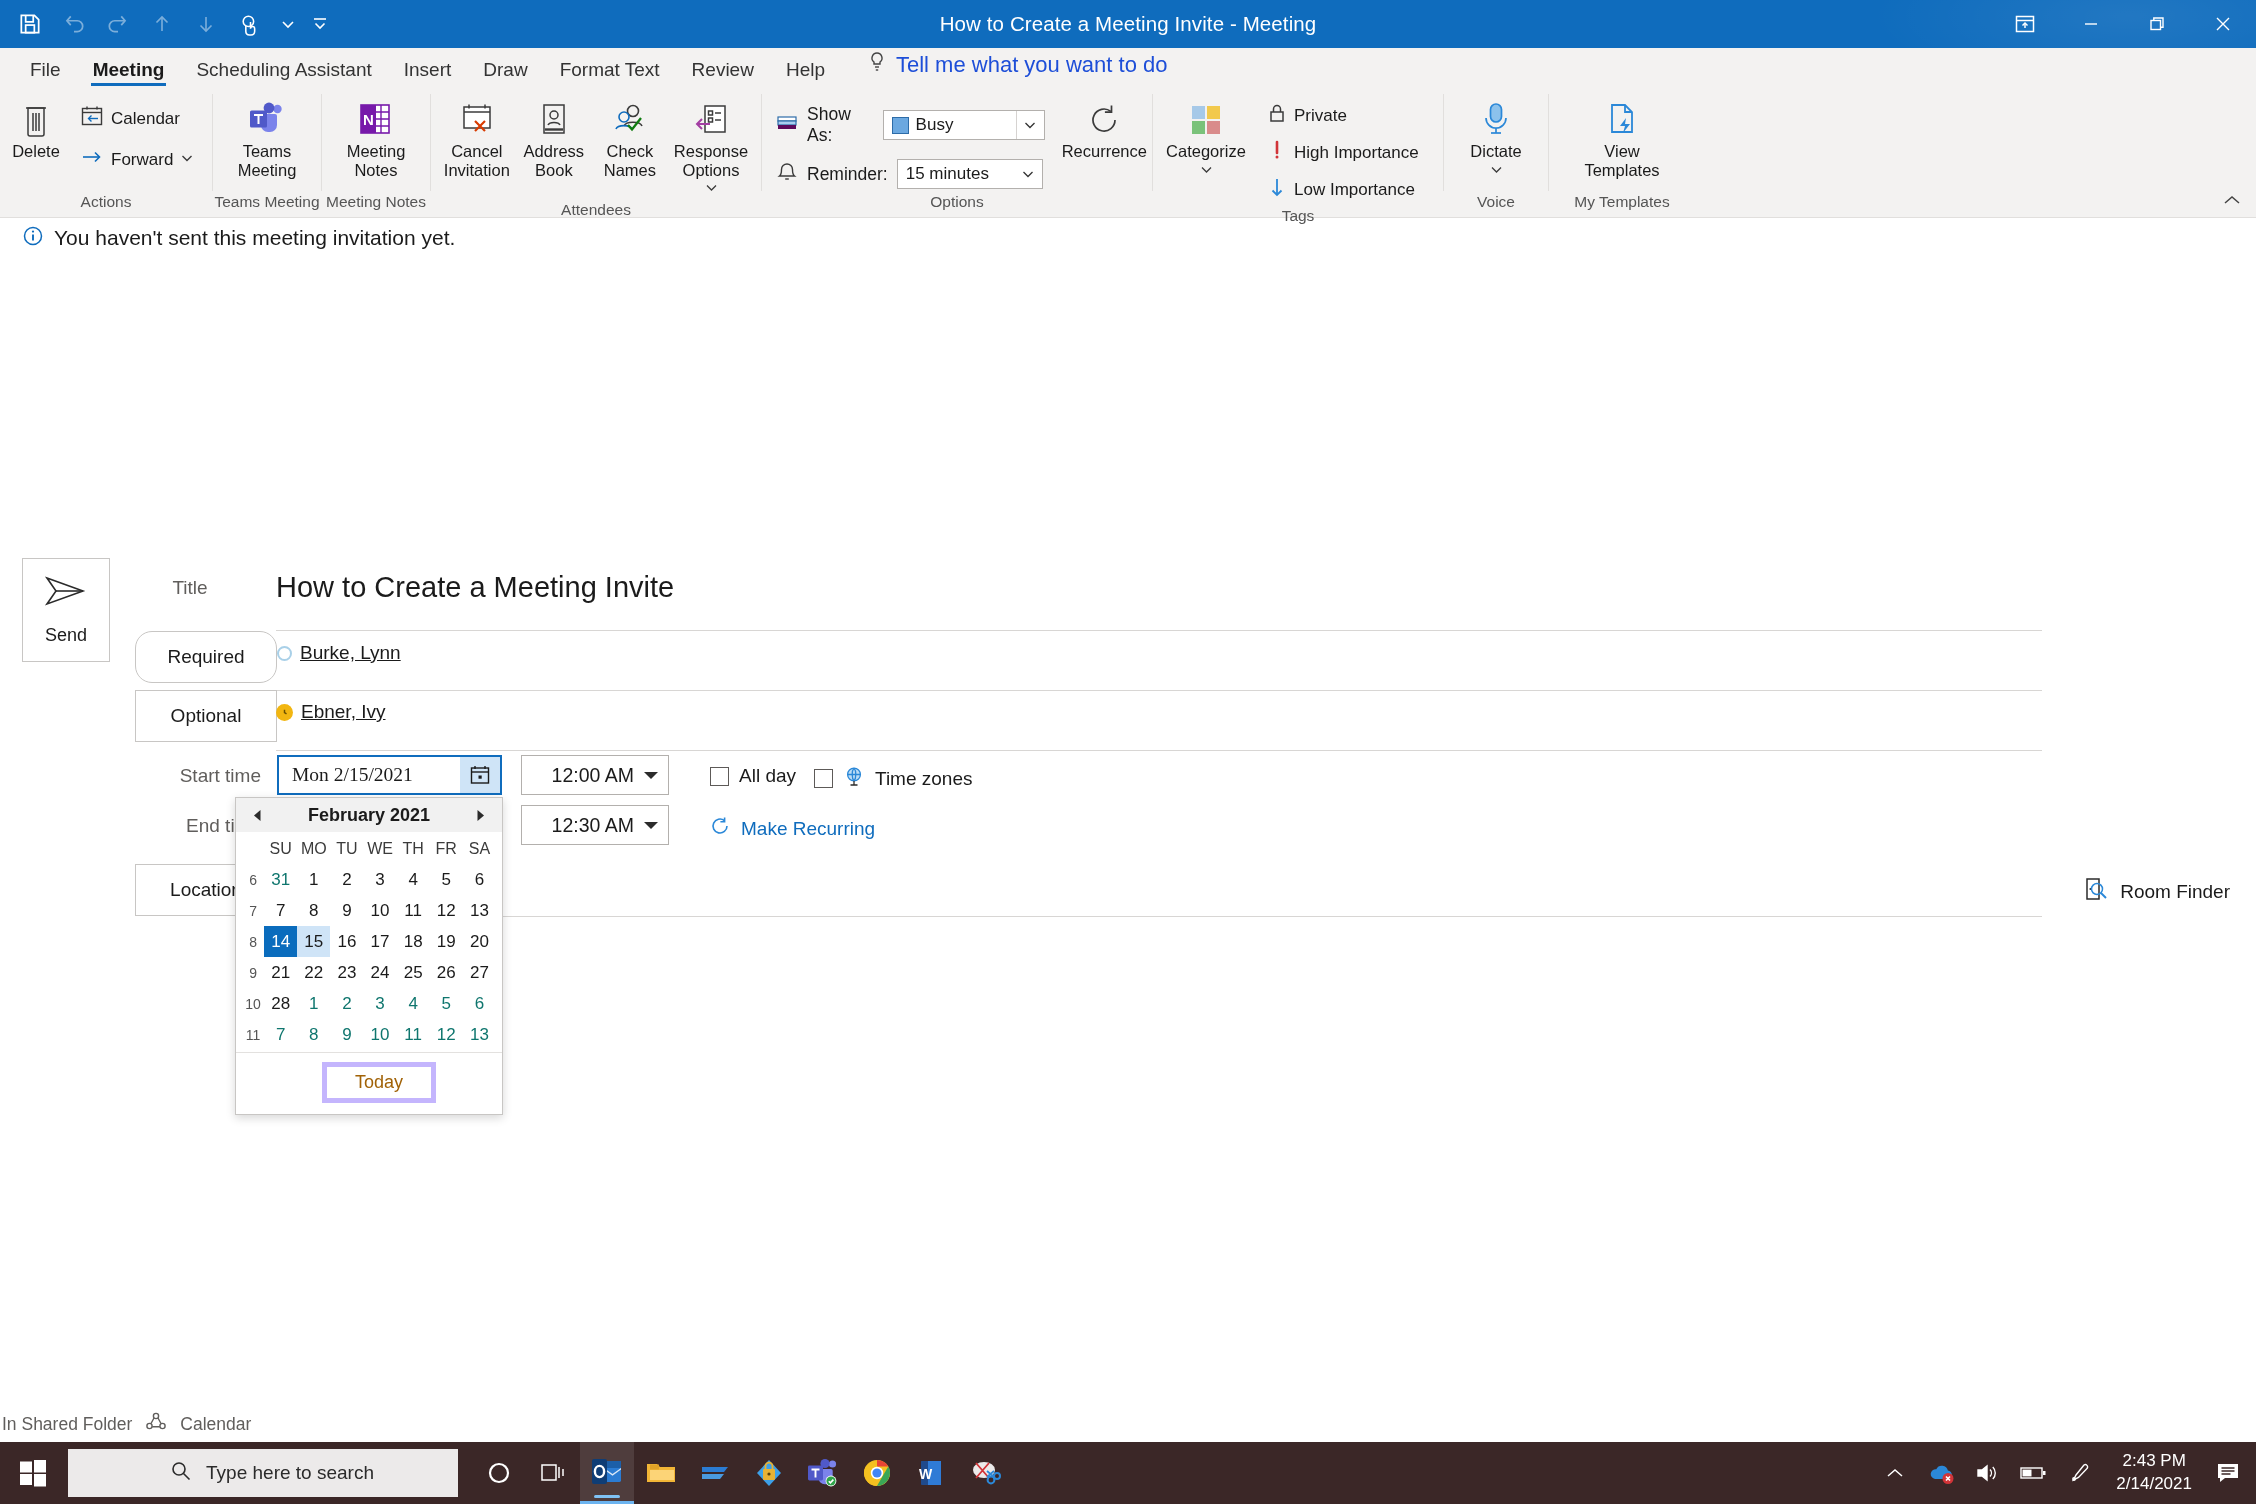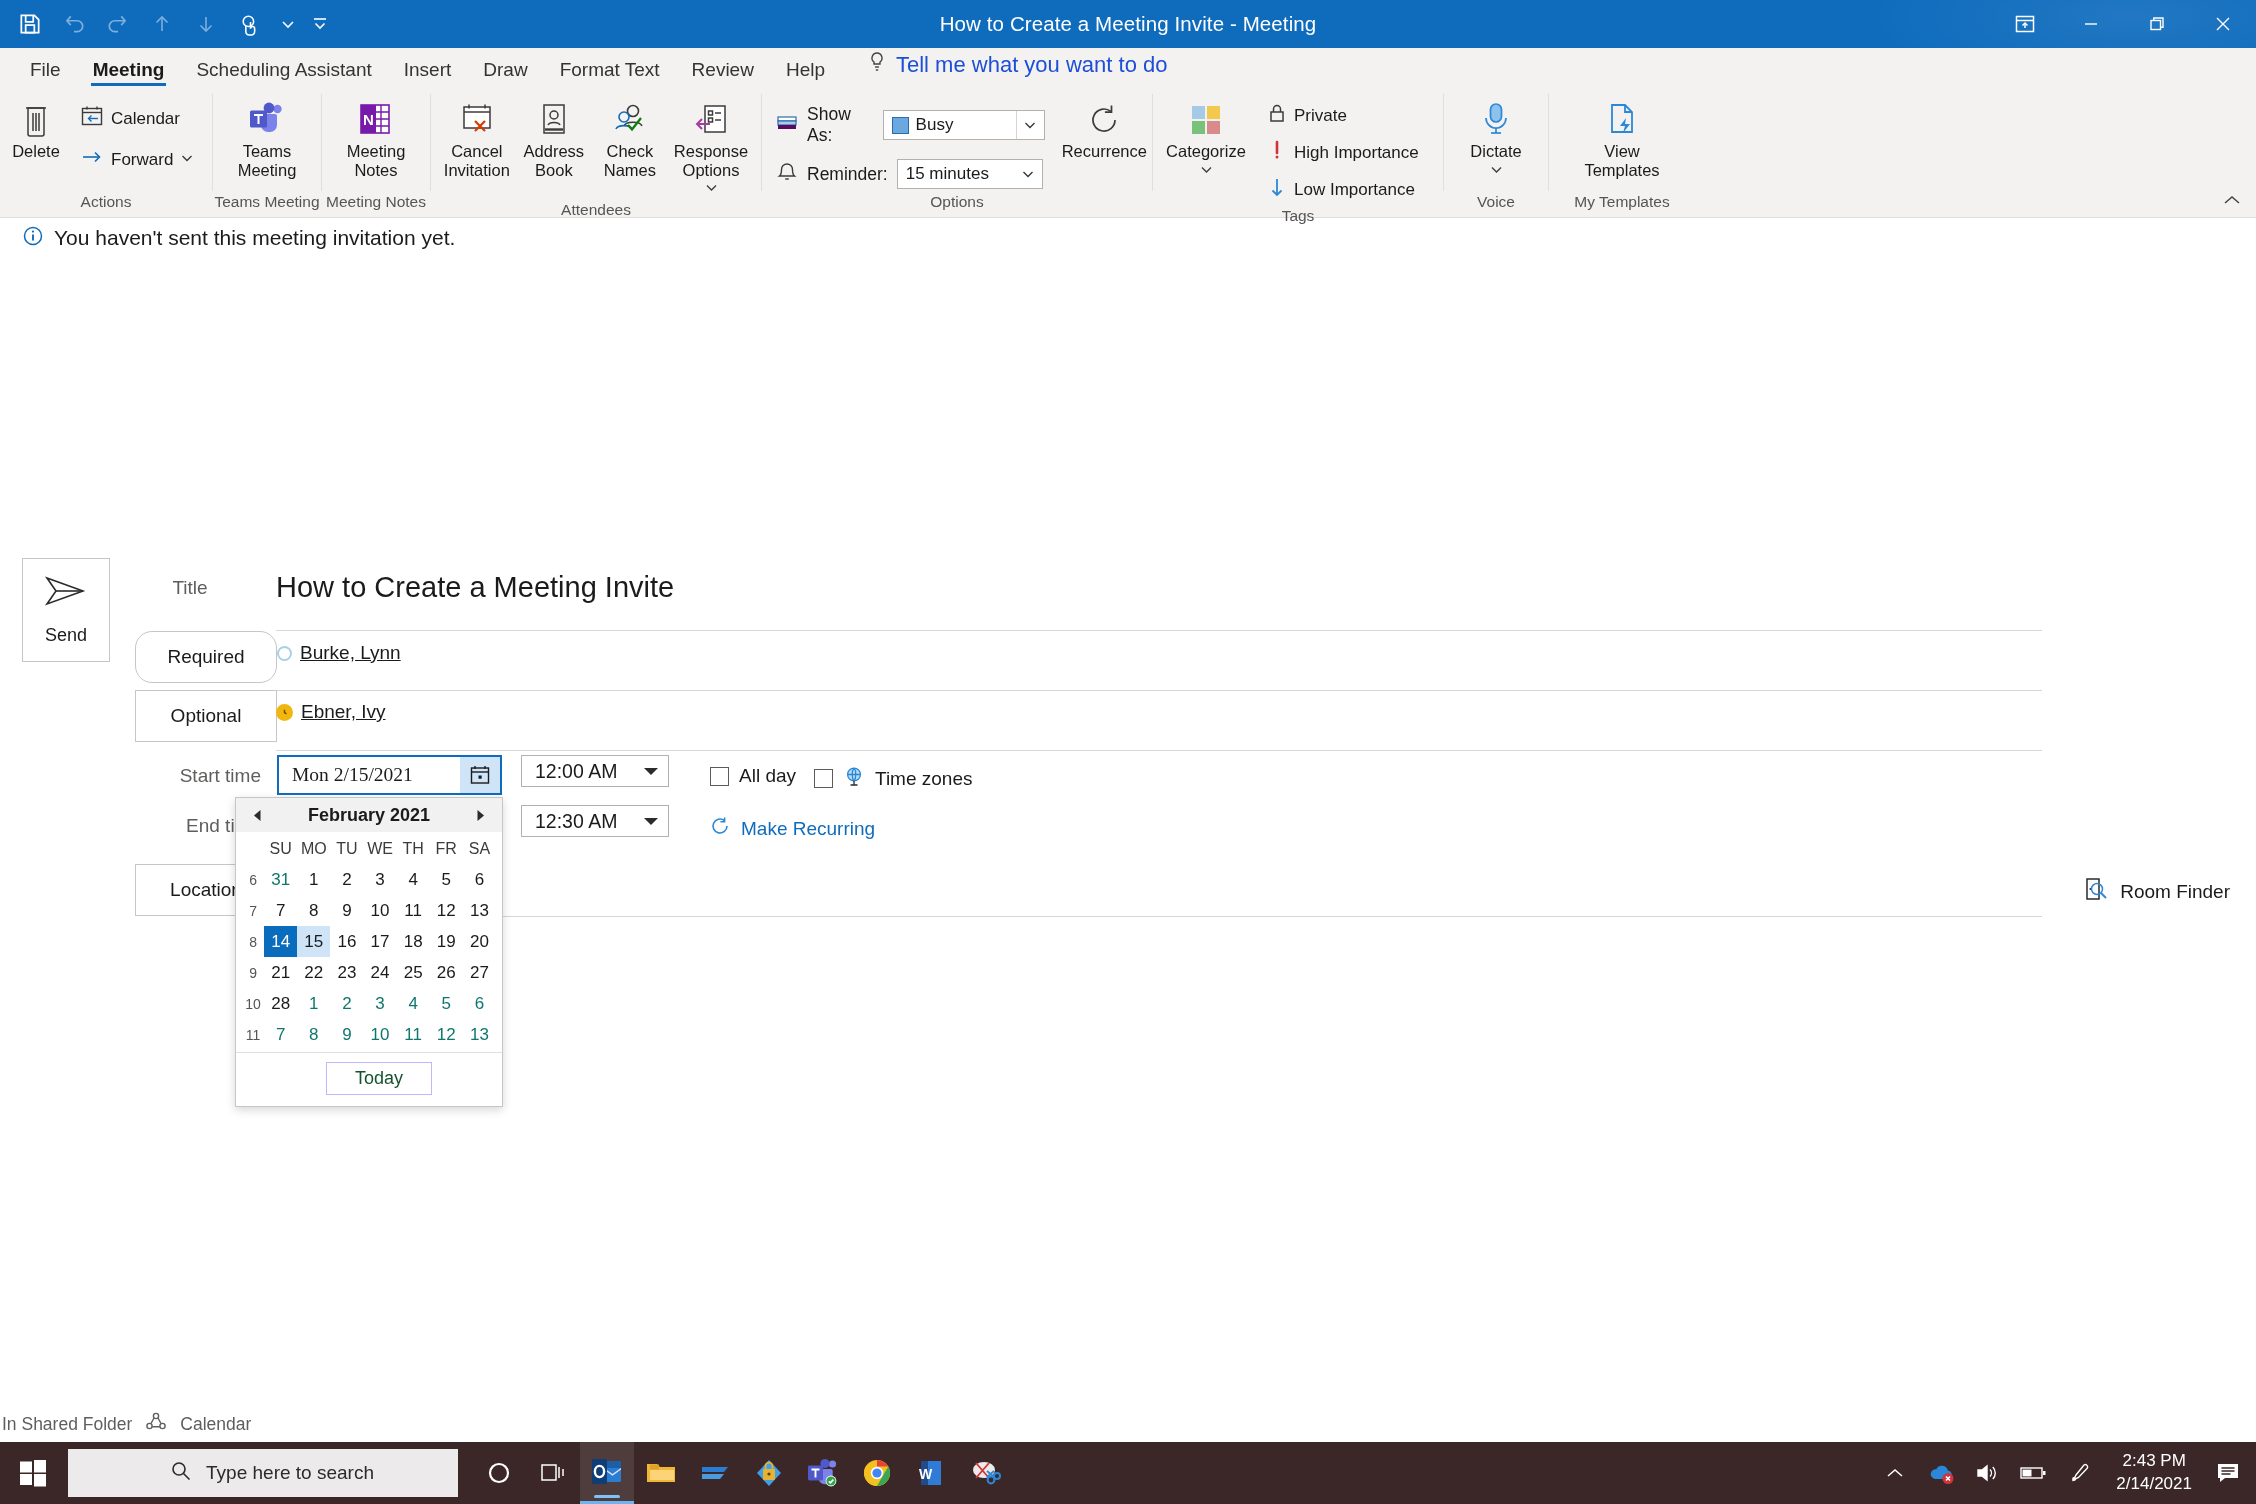--- a/index.html
+++ b/index.html
@@ -135,22 +135,22 @@
   .dateinput {
     position:absolute; left: 277px; top: 497px; width: 225px; height: 40px;
     border: 2px solid #0f6cbd; background:#fff; display:flex; align-items:center;
   }
   .dateinput .dval { flex:1; padding-left: 13px; font-size: 19.5px; color:#1b1b1b;font-family:Liberation Serif, serif; }
   .dateinput .dbtn {
     width: 40px; height: 100%; background:#cfe4f7; display:flex; align-items:center; justify-content:center;
     cursor:pointer;
   }
   .timecombo {
-    position:absolute; width: 148px; height: 32px; border:1px solid #b3b0ad; background:#fff;
-    display:flex; align-items:center; cursor:pointer;
+    position:absolute; width: 148px; height: 40px; border:1px solid #b3b0ad; background:#fff;
+    display:flex; align-items:center; cursor:pointer;text-align:right;
   }
   .timecombo .tval { flex:1; padding-left: 13px; font-size: 19.5px; color:#1b1b1b;}
   .timecombo .tarr { width: 34px; display:flex; align-items:center; justify-content:center; color:#333;}
 
   .checkrow { position:absolute; display:flex; align-items:center; gap:10px; font-size:19px; color:#1b1b1b;}
   .cbox { width:19px; height:19px; border:1.5px solid #5d5a58; background:#fff; cursor:pointer;}
   .linkrow { position:absolute; display:flex; align-items:center; gap:10px; font-size:19px; color:#0f6cbd; cursor:pointer;}
 
   .roomfinder {
     position:absolute; right: 26px; top: 618px; display:flex; align-items:center; gap:12px;
@@ -176,21 +176,21 @@
   table.dpt th.wk { width: 20px; }
   table.dpt td {
     font-size: 17px; color:#1b1b1b; text-align:center; height: 31px; cursor:pointer; width:30px;
   }
   table.dpt td.wk { font-size: 14px; color:#555; cursor:default; width:20px;}
   table.dpt td.other { color:#0f766e; }
   table.dpt td.today { background:#0a6cbd; color:#fff; }
   table.dpt td.sel { background:#cfe4f7; color:#1b1b1b; }
   .dp-footer { border-top:1px solid #e3e1df; padding: 9px 0 11px 0; display:flex; justify-content:center;}
   .dp-today {
-    border:1px solid #c4b5fd; background:#fff; padding: 5px 28px; font-size:18px; color:#14532d; cursor:pointer;margin-left:20px;
+    border:5px solid #c4b5fd; background:#fff; padding: 5px 28px; font-size:18px; color:#a16207; cursor:pointer;margin-left:20px;
   }
 
   
   .statusbar {
     position:absolute; left:0; right:0; bottom: 62px; height: 36px; background:#fff;
     display:flex; align-items:center; gap: 12px; padding-left: 2px;
     font-size:17.5px; color:#605e5c; border-top:1px solid #fff;
   }
 
   

